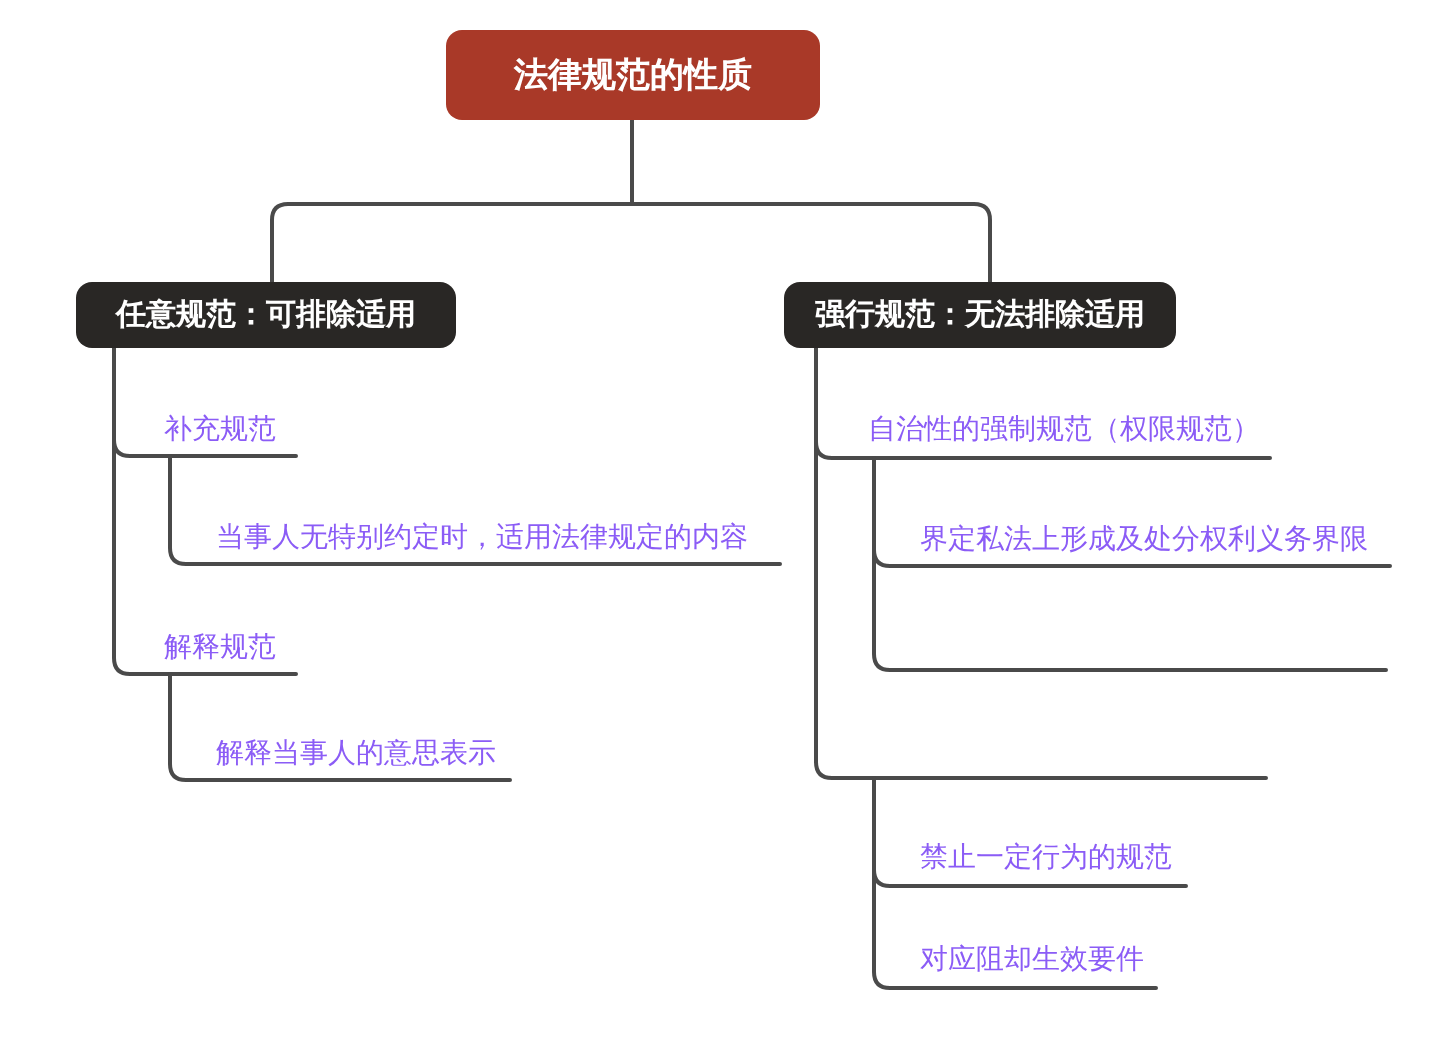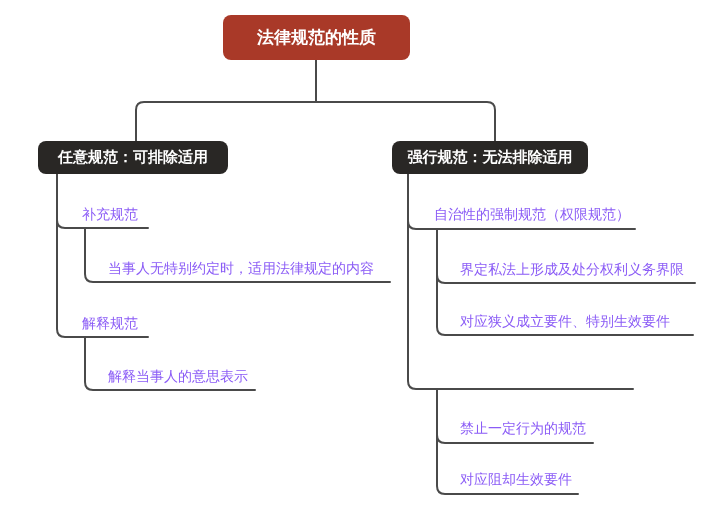--- a/index.html
+++ b/index.html
@@ -110,20 +110,19 @@
   <div class="topic t-l0c0">当事人无特别约定时，适用法律规定的内容</div>
 
   <div class="topic t-l1">解释规范</div>
 
   <div class="topic t-r0">自治性的强制规范（权限规范）</div>
 
   <div class="topic t-l1c0">解释当事人的意思表示</div>
 
   <div class="topic t-r0c0">界定私法上形成及处分权利义务界限</div>
 
-  <div class="topic t-r0c1">对应狭义成立要件、特别生效要件</div>
 
 
   <div class="topic t-r1c0">禁止一定行为的规范</div>
 
   <div class="topic t-r1c1">对应阻却生效要件</div>
 
 </div>
 
 </body></html>

